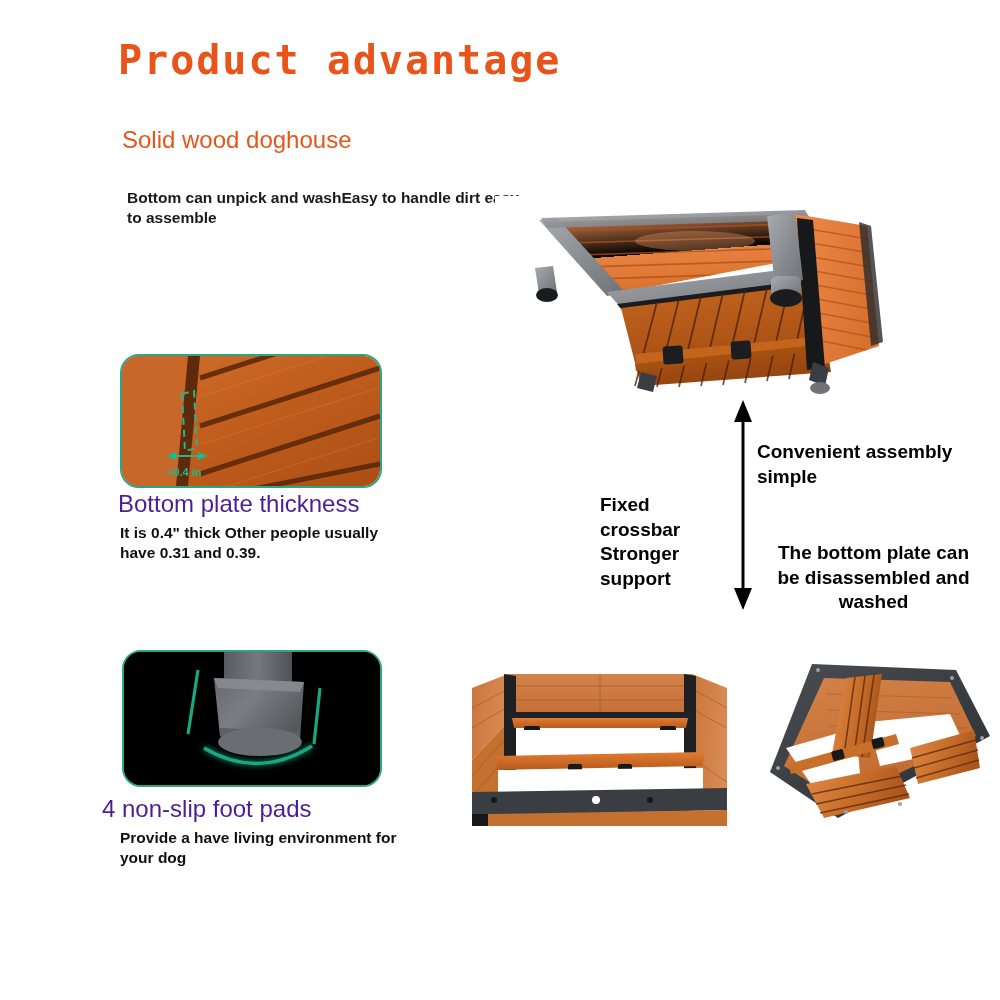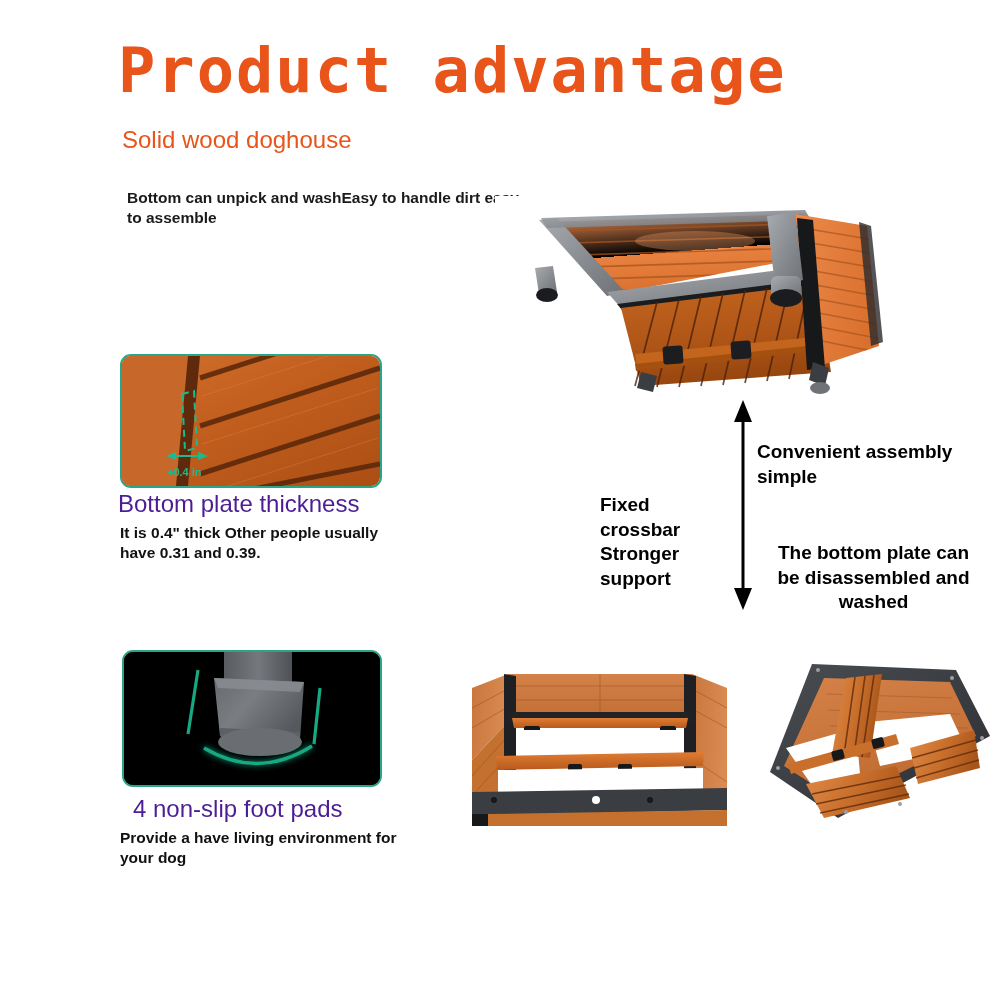--- a/index.html
+++ b/index.html
@@ -7,41 +7,41 @@
   body{
     width:1000px;height:1000px;position:relative;overflow:hidden;
     font-family:"Liberation Sans","DejaVu Sans",sans-serif;
     color:#111;
   }
   .abs{position:absolute;}
 
   
   #main-title{
     left:118px; top:40px; width:800px;
-    font-size:62px; font-weight:bold; letter-spacing:2px;
+    font-size:40px; font-weight:bold; letter-spacing:2px;
     color:#E8541A; line-height:1.0;
     font-family:"DejaVu Sans Mono","Liberation Mono",monospace;
     white-space:nowrap;
   }
   #sub-title{
     left:122px; top:127px; width:600px;
     font-size:24px; font-weight:normal; color:#E8541A; line-height:1.1;
     white-space:nowrap;
   }
   #intro-text{
     left:127px; top:188px; width:400px;
     font-size:15.5px; font-weight:600; color:#1a1a1a; line-height:1.28;
   }
 
   
   .photo{overflow:hidden;position:absolute;background:#fff;}
 
   
   .callout{
-    border:2.5px solid #2BA585;border-radius:11px;overflow:hidden;position:absolute;
+    border:2.5px solid #2BA585;border-radius:19px;overflow:hidden;position:absolute;
   }
 
   
   .cap-title{
     position:absolute;font-size:24px;font-weight:normal;color:#4c1d95;
     line-height:1.1;white-space:nowrap;
   }
   .cap-body{
     position:absolute;font-size:15.5px;font-weight:600;color:#111;
     line-height:1.28;
@@ -258,21 +258,21 @@
     <path d="M96,84 Q134,108 176,88 L176,80 L96,76 Z" fill="#5D6065"></path>
     <ellipse cx="136" cy="90" rx="42" ry="14" fill="#6A6D72"></ellipse>
 
     <line x1="74" y1="18" x2="64" y2="82" stroke="#17A982" stroke-width="3.2"></line>
     <line x1="196" y1="36" x2="190" y2="92" stroke="#17A982" stroke-width="3.2"></line>
 
     <path d="M80,96 Q134,128 188,94" stroke="#17A982" stroke-width="3.4" fill="none" filter="url(#glow)"></path>
   </svg>
 </div>
 
-<div class="cap-title" style="left:133px;top:796px;">4 non-slip foot pads</div>
+<div class="cap-title" style="left:102px;top:796px;">4 non-slip foot pads</div>
 <div class="cap-body" style="left:120px;top:828px;width:280px;">Provide a have living environment for your dog</div>
 
 <div class="photo" style="left:472px;top:664px;width:255px;height:162px;">
   <svg width="255" height="162" viewBox="0 0 255 162">
     <defs>
       <linearGradient id="wallL" x1="0" y1="0" x2="1" y2="0.2">
         <stop offset="0%" stop-color="#C9763C"></stop>
         <stop offset="100%" stop-color="#D98B53"></stop>
       </linearGradient>
       <linearGradient id="wallBack" x1="0" y1="0" x2="0" y2="1">

